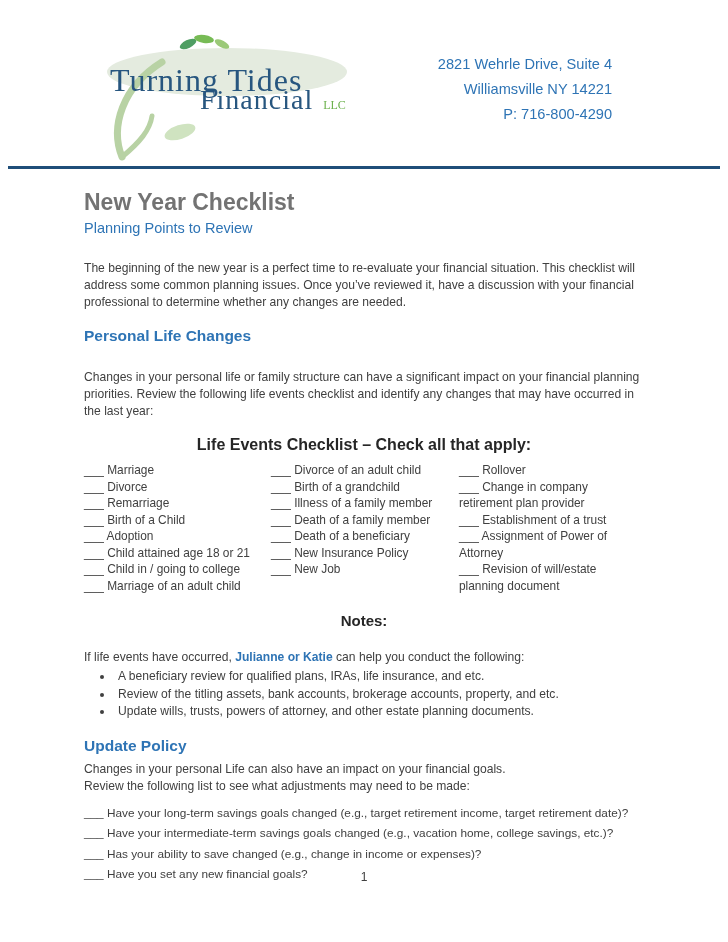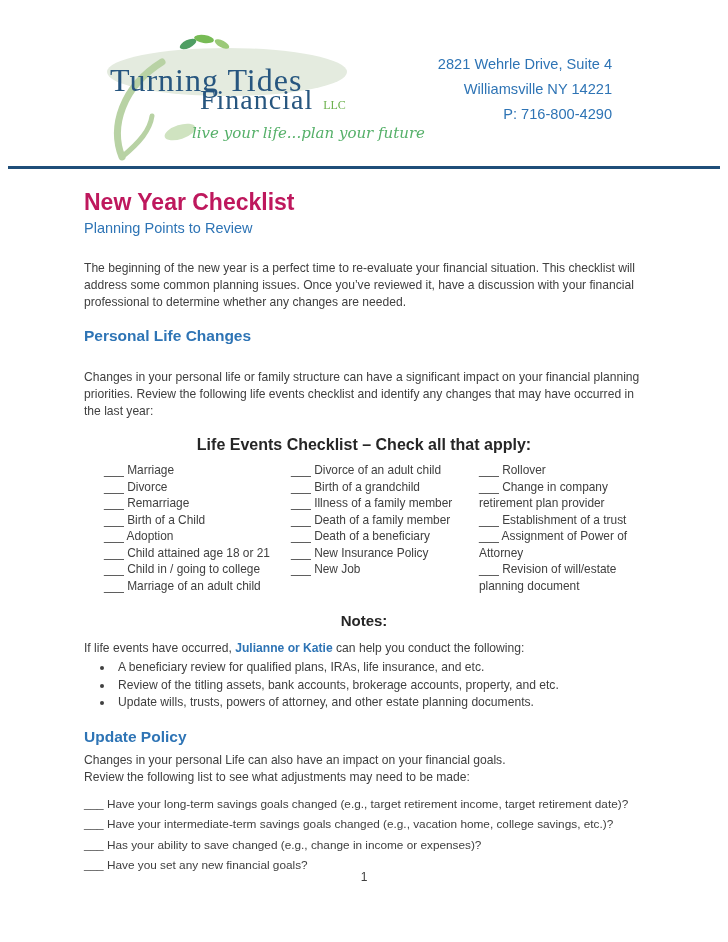--- a/index.html
+++ b/index.html
@@ -17,32 +17,32 @@
                 font-size:28px; color:#27567f; letter-spacing:1px; white-space:nowrap; }
   .logo-llc   { font-size:12px; color:#6cb14c; letter-spacing:0; margin-left:10px; }
   .logo-tagline { position:absolute; left:100px; top:92px; font-family:"DejaVu Serif", serif;
                   font-style:italic; font-size:15px; color:#55b069; white-space:nowrap; }
   .address { position:absolute; right:116px; top:52px; text-align:right;
              color:#2e74b5; font-size:14.6px; line-height:25px; }
   .divider { position:absolute; left:8px; right:8px; top:166px; height:3px; background:#1f4e79; }
 
   
   .content { padding:0 84px; }
-  .doc-title { margin-top:20px; font-size:23px; font-weight:bold; color:#be185d; }
+  .doc-title { margin-top:20px; font-size:23px; font-weight:bold; color:#737373; }
   .doc-subtitle { margin-top:4px; font-size:14.5px; color:#2e74b5; }
   p.body { margin-top:24px; font-size:12.1px; line-height:17px; color:#404040; }
   .sect-blue { margin-top:16px; font-size:15.5px; font-weight:bold; color:#2e74b5; }
   .sect-black { margin-top:16px; font-size:16px; font-weight:bold; color:#262626;text-align:center; }
   .sect-black.notes { margin-top:18px; font-size:15px; }
 
-  .ck-grid { margin-top:8px; display:grid; grid-template-columns:187px 188px 185px;margin-left:20px; }
+  .ck-grid { margin-top:8px; display:grid; grid-template-columns:187px 188px 185px; }
   .ck { font-size:11.9px; line-height:16.5px; color:#404040; }
   .ck .blank { letter-spacing:0; }
 
-  .notes-intro { margin-top:11px; font-size:12.1px; line-height:17px; color:#404040; }
+  .notes-intro { margin-top:20px; font-size:12.1px; line-height:17px; color:#404040; }
   .names { font-weight:bold; color:#2e74b5; }
   ul.bullets { margin:2px 0 0 30px; }
   ul.bullets li { font-size:12.1px; line-height:17.6px; color:#404040; padding-left:4px; }
 
   .goal-intro { margin-top:6px; font-size:12.1px; line-height:17px; color:#404040; }
   .goals { margin-top:8px; }
   .goal { font-size:11.8px; line-height:20.5px; color:#404040; white-space:nowrap; }
 
   .footer { position:absolute; left:0; right:0; bottom:58px; text-align:center;
             font-size:12px; color:#404040; }
@@ -58,21 +58,20 @@
         <ellipse cx="135" cy="40" rx="120" ry="24" fill="#e4ebdf"></ellipse>
         <path d="M30 125 C 18 95, 30 55, 70 30" fill="none" stroke="#b8d2a4" stroke-width="7" stroke-linecap="round"></path>
         <path d="M30 125 C 48 110, 58 98, 60 84" fill="none" stroke="#b8d2a4" stroke-width="5" stroke-linecap="round"></path>
         <ellipse cx="96" cy="12" rx="9" ry="4" fill="#4f9e63" transform="rotate(-25 96 12)"></ellipse>
         <ellipse cx="112" cy="7" rx="10" ry="4" fill="#77bb55" transform="rotate(8 112 7)"></ellipse>
         <ellipse cx="130" cy="12" rx="8" ry="3.5" fill="#9bc978" transform="rotate(28 130 12)"></ellipse>
         <ellipse cx="88" cy="100" rx="16" ry="7" fill="#cfe3c0" transform="rotate(-18 88 100)"></ellipse>
       </svg>
       <div class="logo-name1">Turning Tides</div>
       <div class="logo-name2"><span>Financial</span><span class="logo-llc">LLC</span></div>
-      <div class="logo-tagline">live your life...plan your future</div>
     </div>
     <div class="address">
       <div>2821 Wehrle Drive, Suite 4</div>
       <div>Williamsville NY 14221</div>
       <div>P: 716-800-4290</div>
     </div>
     <div class="divider"></div>
   </div>
 
   <div class="content">

